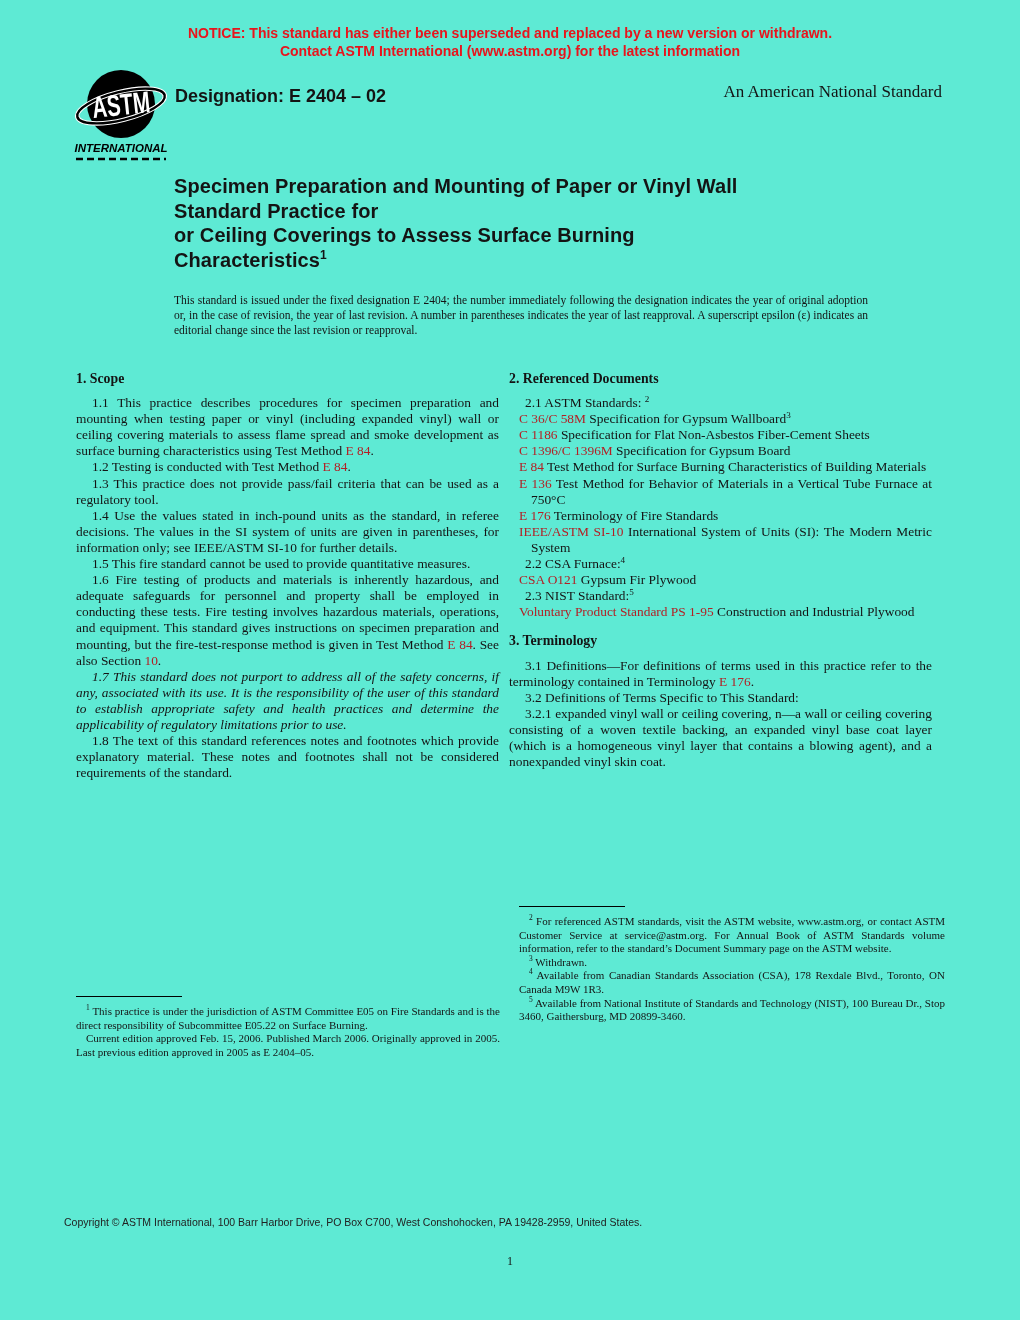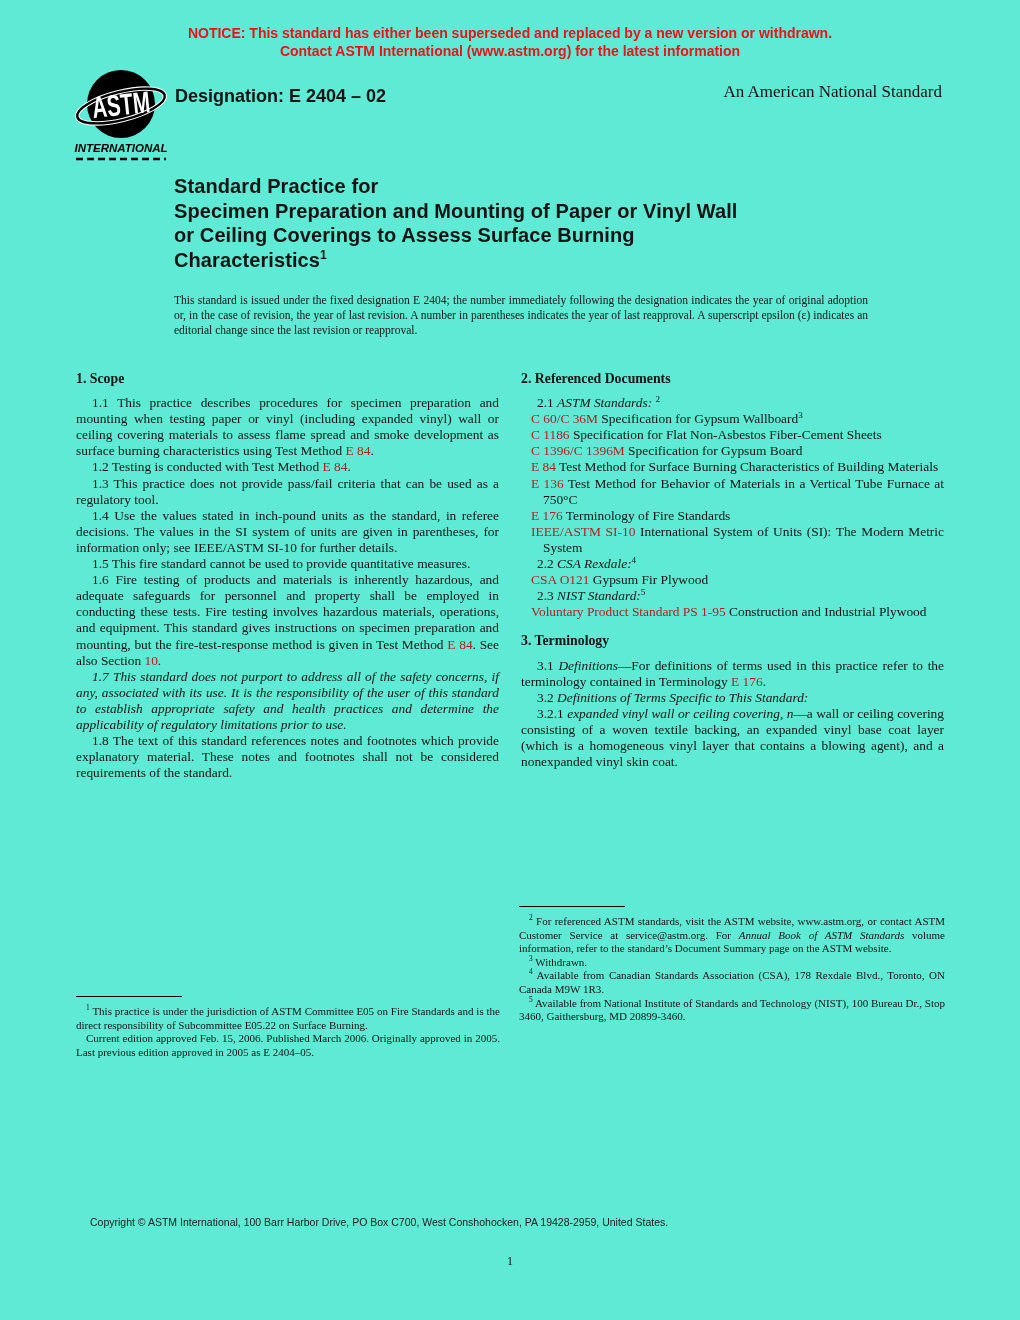--- a/index.html
+++ b/index.html
@@ -45,43 +45,43 @@
   }
   .title-block sup{font-size:60%;line-height:0;}
   .issued{
     position:absolute;left:174px;top:293px;width:694px;
     font-size:11.5px;line-height:14.8px;
     text-align:justify;
   }
   
   .cols{
     position:absolute;left:76px;top:371px;width:868px;
-    display:flex;gap:22px;
+    display:flex;gap:10px;
   }
   .col{width:423px;font-size:13.4px;line-height:16.1px;text-align:justify;}
   .sec-heading{
     font-weight:bold;font-size:13.8px;
     margin:0 0 8px 0;text-align:left;
   }
   .sec-heading.spaced{margin-top:13px;}
   .para{margin:0;text-indent:16px;}
   .para.italic{font-style:italic;}
   .ref{margin:0;padding-left:22px;text-indent:-12px;}
   sup{vertical-align:super;font-size:68%;line-height:0;}
-  .i{font-style:italic;margin-top:48px;}
+  .i{margin-top:48px;}
   .red{color:var(--link-red);}
   
   .fnblock{position:absolute;font-size:11px;line-height:13.6px;text-align:justify;}
   .fn-left{left:76px;top:996px;width:424px;}
   .fn-right{left:519px;top:906px;width:426px;}
   .fnrule{width:106px;border-top:1.4px solid #000;margin-bottom:8px;}
   .fnblock p{text-indent:10px;margin:0;}
   
   .copyright{
-    position:absolute;left:90px;top:1216px;
+    position:absolute;left:64px;top:1216px;
     font-family:"Liberation Sans",sans-serif;
     font-size:10.5px;color:#222;
   }
   .pagenum{
     position:absolute;top:1254px;left:0;right:0;
     text-align:center;font-size:12px;
   }
 </style>
 </head>
 <body>
@@ -101,22 +101,22 @@
       <text x="47" y="51" text-anchor="middle" font-family="Liberation Sans, sans-serif" font-weight="bold" font-size="30" fill="#ffffff" textLength="58" lengthAdjust="spacingAndGlyphs" transform="rotate(-6 47 40)">ASTM</text>
       <text x="47" y="88" text-anchor="middle" font-family="Liberation Sans, sans-serif" font-weight="bold" font-style="italic" font-size="11.5" fill="#000">INTERNATIONAL</text>
       <line x1="2" y1="95" x2="92" y2="95" stroke="#000" stroke-width="2.6" stroke-dasharray="7 4"></line>
     </svg>
   </div>
 
   <div class="designation">Designation: E 2404 – 02</div>
   <div class="ans">An American National Standard</div>
 
   <div class="title-block">
+    <div>Specimen Preparation and Mounting of Paper or Vinyl Wall</div>
     <div>Standard Practice for</div>
-    <div>Specimen Preparation and Mounting of Paper or Vinyl Wall</div>
     <div>or Ceiling Coverings to Assess Surface Burning</div>
     <div><span>Characteristics</span><sup>1</sup></div>
   </div>
 
   <div class="issued">This standard is issued under the fixed designation E 2404; the number immediately following the designation indicates the year of original adoption or, in the case of revision, the year of last revision. A number in parentheses indicates the year of last reapproval. A superscript epsilon (ε) indicates an editorial change since the last revision or reapproval.</div>
 
   <div class="cols">
 
     <div class="col">
       <p class="sec-heading">1.  Scope</p>
@@ -126,28 +126,28 @@
       <p class="para"><span>1.4  Use the values stated in inch-pound units as the standard, in referee decisions. The values in the SI system of units are given in parentheses, for information only; see IEEE/ASTM SI-10 for further details.</span></p>
       <p class="para"><span>1.5  This fire standard cannot be used to provide quantitative measures.</span></p>
       <p class="para"><span>1.6  Fire testing of products and materials is inherently hazardous, and adequate safeguards for personnel and property shall be employed in conducting these tests. Fire testing involves hazardous materials, operations, and equipment. This standard gives instructions on specimen preparation and mounting, but the fire-test-response method is given in Test Method </span><span class="red">E 84</span><span>. See also Section </span><span class="red">10</span><span>.</span></p>
       <p class="para italic"><span class="i">1.7  This standard does not purport to address all of the safety concerns, if any, associated with its use. It is the responsibility of the user of this standard to establish appropriate safety and health practices and determine the applicability of regulatory limitations prior to use.</span></p>
       <p class="para"><span>1.8  The text of this standard references notes and footnotes which provide explanatory material. These notes and footnotes shall not be considered requirements of the standard.</span></p>
     </div>
 
     <div class="col">
       <p class="sec-heading">2.  Referenced Documents</p>
       <p class="para"><span>2.1  </span><span class="i">ASTM Standards:</span><span> </span><sup class="sup">2</sup></p>
-      <p class="ref"><span class="red">C 60/C 36M</span><span>  Specification for Gypsum Wallboard</span><sup class="sup">3</sup></p>
+      <p class="ref"><span class="red">C 36/C 58M</span><span>  Specification for Gypsum Wallboard</span><sup class="sup">3</sup></p>
       <p class="ref"><span class="red">C 1186</span><span>  Specification for Flat Non-Asbestos Fiber-Cement Sheets</span></p>
       <p class="ref"><span class="red">C 1396/C 1396M</span><span>  Specification for Gypsum Board</span></p>
       <p class="ref"><span class="red">E 84</span><span>  Test Method for Surface Burning Characteristics of Building Materials</span></p>
       <p class="ref"><span class="red">E 136</span><span>  Test Method for Behavior of Materials in a Vertical Tube Furnace at 750°C</span></p>
       <p class="ref"><span class="red">E 176</span><span>  Terminology of Fire Standards</span></p>
       <p class="ref"><span class="red">IEEE/ASTM SI-10</span><span>  International System of Units (SI): The Modern Metric System</span></p>
-      <p class="para"><span>2.2  </span><span class="i">CSA Rexdale:</span><sup class="sup">4</sup></p>
+      <p class="para"><span>2.2  </span><span class="i">CSA Furnace:</span><sup class="sup">4</sup></p>
       <p class="ref"><span class="red">CSA O121</span><span>  Gypsum Fir Plywood</span></p>
       <p class="para"><span>2.3  </span><span class="i">NIST Standard:</span><sup class="sup">5</sup></p>
       <p class="ref"><span class="red">Voluntary Product Standard PS 1-95</span><span>  Construction and Industrial Plywood</span></p>
 
       <p class="sec-heading spaced">3.  Terminology</p>
       <p class="para"><span>3.1  </span><span class="i">Definitions</span><span>—For definitions of terms used in this practice refer to the terminology contained in Terminology </span><span class="red">E 176</span><span>.</span></p>
       <p class="para"><span>3.2  </span><span class="i">Definitions of Terms Specific to This Standard:</span></p>
       <p class="para"><span>3.2.1  </span><span class="i">expanded vinyl wall or ceiling covering, n</span><span>—a wall or ceiling covering consisting of a woven textile backing, an expanded vinyl base coat layer (which is a homogeneous vinyl layer that contains a blowing agent), and a nonexpanded vinyl skin coat.</span></p>
     </div>
 

